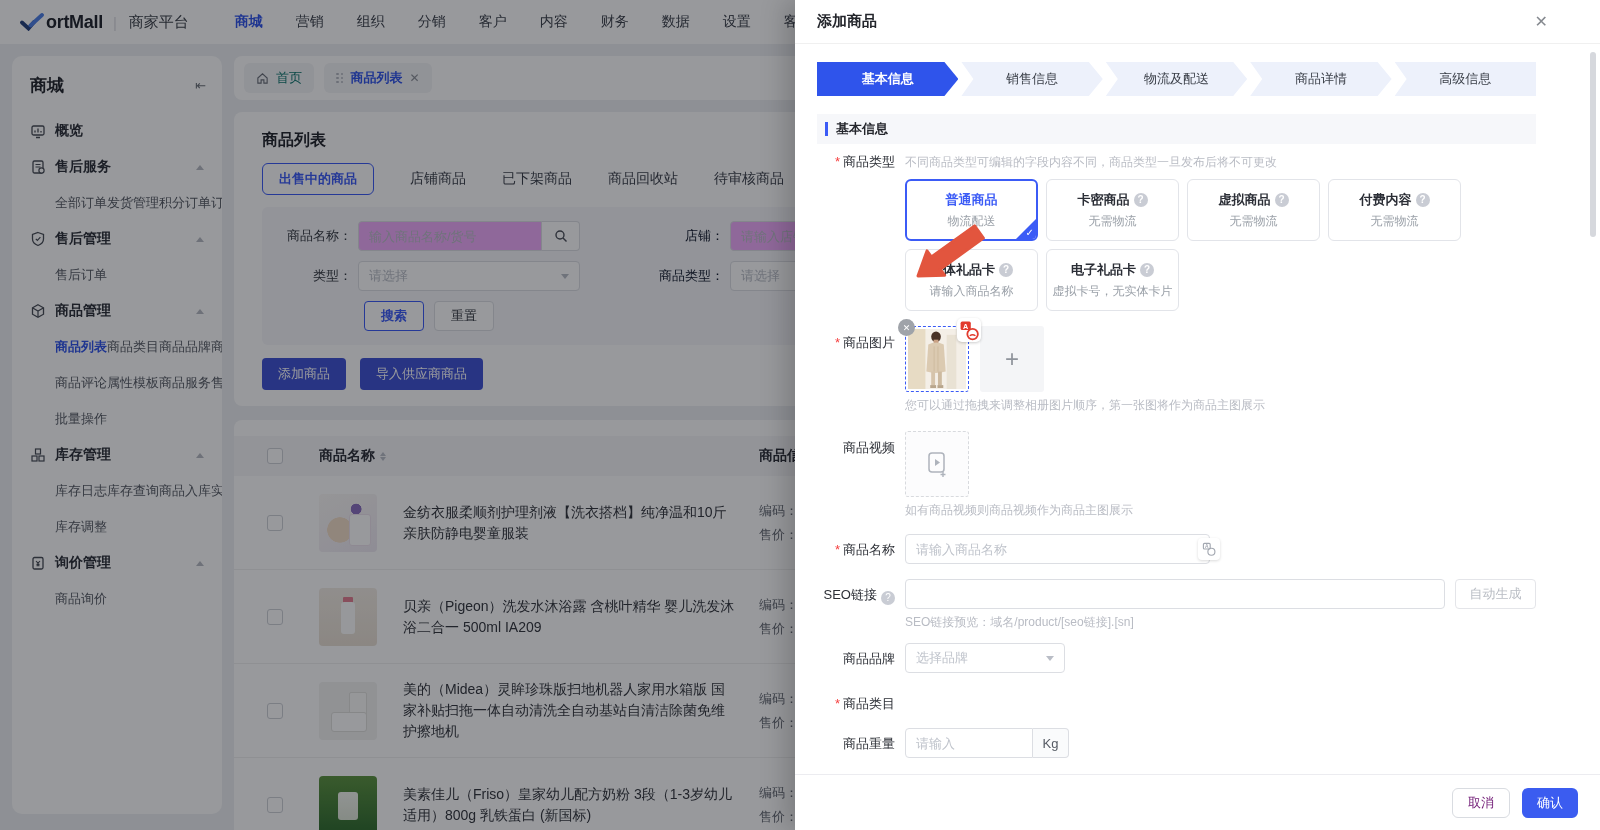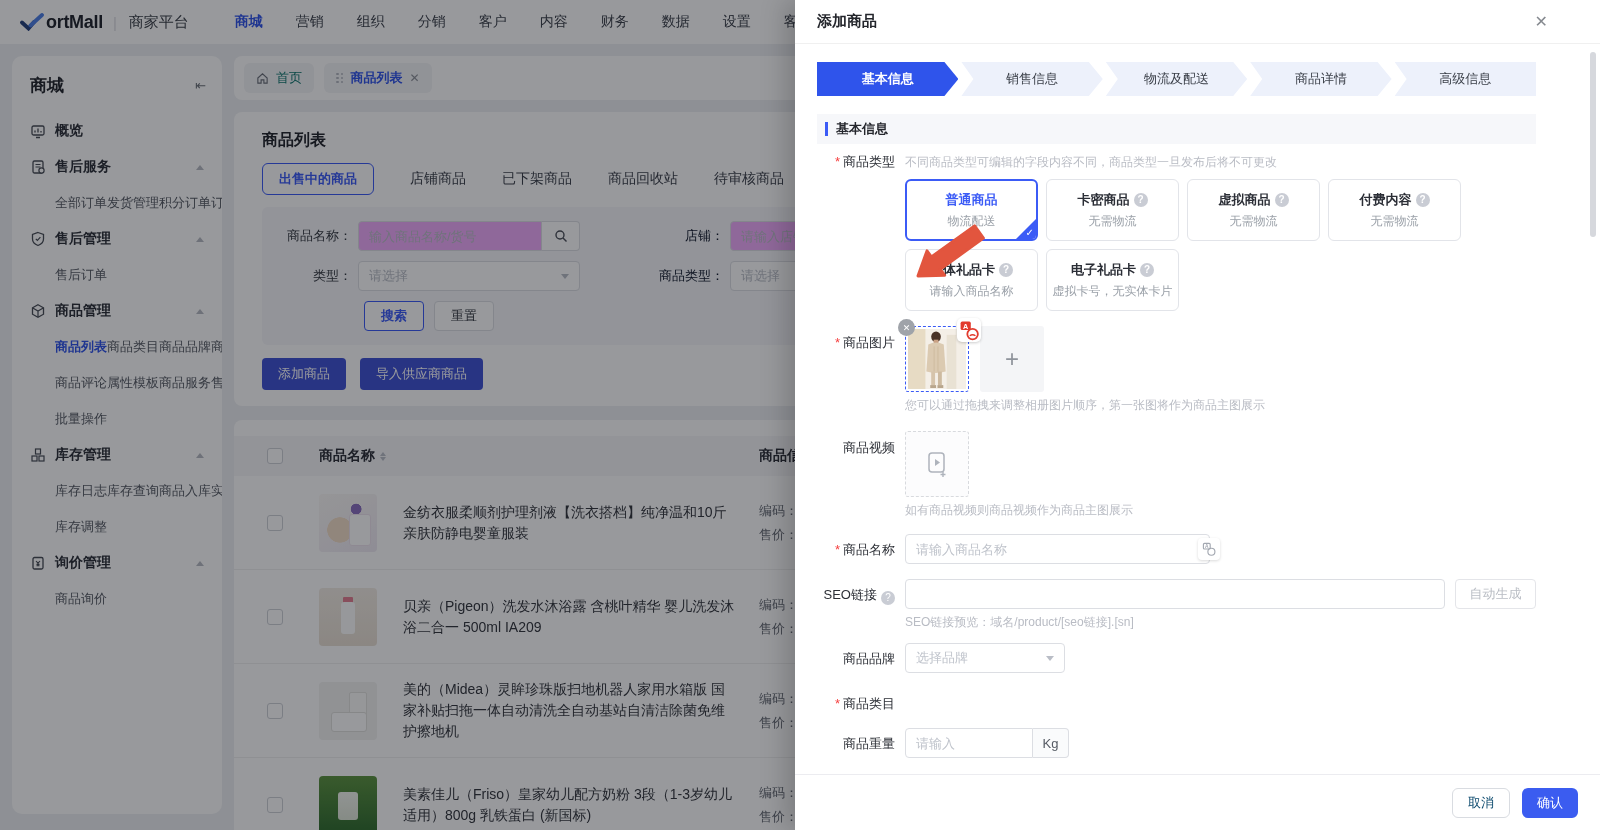--- a/index.html
+++ b/index.html
@@ -142,21 +142,21 @@
   .btn-gen { margin-left:10px; height:30px; flex:1; border:1px solid #e4e5e9; border-radius:4px; background:#fff; color:#b9bdc4; font-size:13px; display:inline-flex; align-items:center; justify-content:center; cursor:default; white-space:nowrap; font-family:inherit; }
   .dsel { width:160px; height:30px; border:1px solid #dcdee3; border-radius:4px; padding:0 10px; font-size:13px; color:#bfc3cb; display:flex; align-items:center; justify-content:space-between; cursor:pointer; background:#fff; }
   .cat-line { display:flex; align-items:center; }
   .lnk { color:#3b5bf6; font-size:13px; cursor:pointer; }
   .lnk-sep { color:#cfd2d8; margin:0 9px; font-size:12px; }
   .wt-line { display:flex; align-items:center; }
   .wt-inp { width:128px; border-radius:4px 0 0 4px; }
   .wt-unit { height:30px; width:36px; border:1px solid #dcdee3; border-left:none; border-radius:0 4px 4px 0; background:#fafbfc; display:flex; align-items:center; justify-content:center; font-size:13px; color:#565b64; }
 
   .d-footer { position:absolute; left:0; right:0; bottom:0; height:56px; background:#fff; border-top:1px solid #ececf0; display:flex; align-items:center; justify-content:flex-end; gap:12px; padding-right:22px; z-index:5; }
-  .btn-cancel { height:30px; border:1px solid #d9dce1; border-radius:6px; background:#fff; padding:0 15px; font-size:13px; color:#0c4a6e; cursor:pointer; font-family:inherit; }
+  .btn-cancel { height:30px; border:1px solid #d9dce1; border-radius:6px; background:#fff; padding:0 15px; font-size:13px; color:#701a75; cursor:pointer; font-family:inherit; }
   .btn-confirm { height:30px; border:none; border-radius:6px; background:#3b5cf0; padding:0 15px; font-size:13px; color:#fff; cursor:pointer; font-family:inherit; }
   .d-scroll { position:absolute; right:4px; top:52px; width:6px; height:185px; border-radius:3px; background:#d6d8dd; cursor:pointer; z-index:6; }
 
   .arrow-svg { position:absolute; left:0; top:0; pointer-events:none; z-index:4; }
 </style>
 </head>
 <body>
 
 <div class="topnav">
   <div class="logo">

